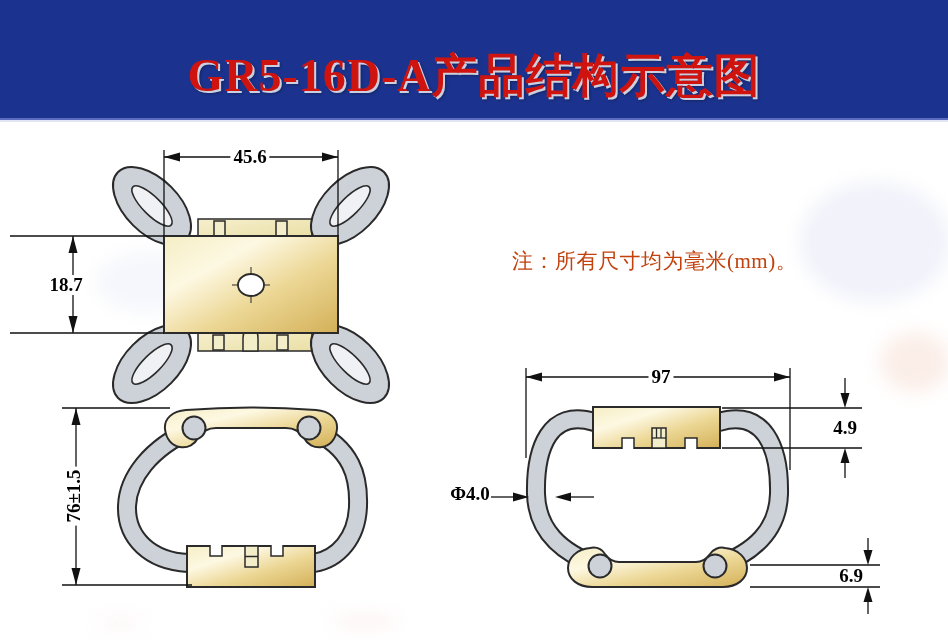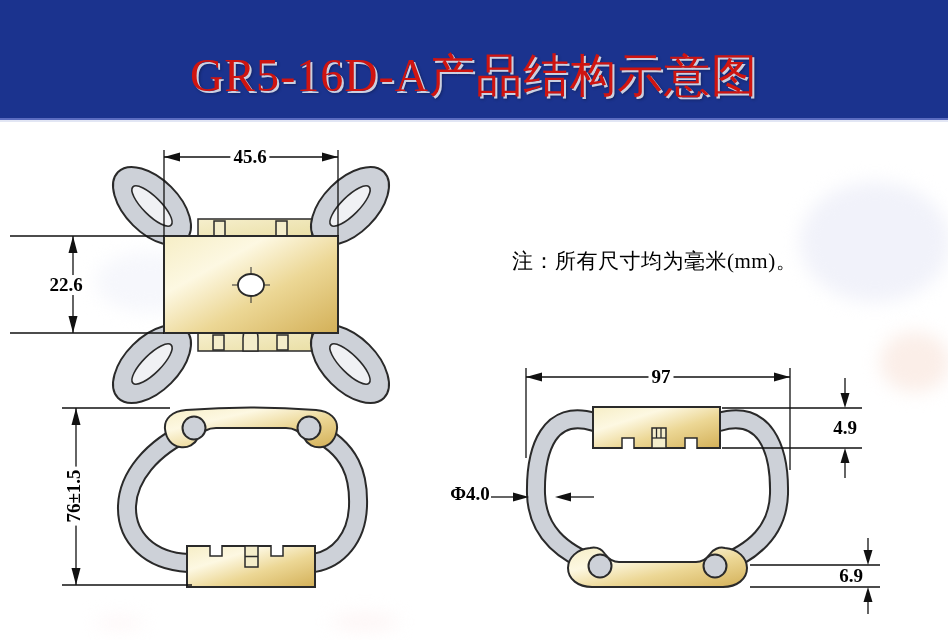--- a/index.html
+++ b/index.html
@@ -10,38 +10,38 @@
   }
   .banner{
     height:118px;width:948px;
     background:var(--banner-bg,#1b338e);
     border-bottom:2px solid #5b6cc0;
     display:flex;align-items:center;justify-content:center;
   }
   .banner-strip{height:2px;width:948px;background:#e2e6f4;}
   .page-title{
     color:var(--title-red,#cf1410);
-    font-size:46px;font-weight:normal;letter-spacing:1px;
+    font-size:46px;font-weight:bold;letter-spacing:1px;
     text-shadow:2px 2px 0 rgba(255,255,255,0.78), 3px 3px 3px rgba(0,0,0,0.30);
     white-space:nowrap;
     margin-top:34px;
   }
   .drawing-area{
     position:absolute;left:0;top:122px;width:948px;height:518px;background:#fff;
   }
   .drawing-area svg{position:absolute;left:0;top:0;}
   .blob{position:absolute;border-radius:50%;filter:blur(9px);pointer-events:none;}
   .blob1{left:800px;top:60px;width:150px;height:120px;background:#f1f2fa;}
   .blob2{left:880px;top:210px;width:70px;height:60px;background:#fbeee8;}
   .blob3{left:95px;top:130px;width:110px;height:60px;background:#f6f7fc;}
   .blob4{left:330px;top:492px;width:70px;height:16px;background:#fdf4f4;}
   .blob5{left:95px;top:495px;width:50px;height:12px;background:#fdf5f6;}
   .note-text{
     position:absolute;left:512px;top:125px;
-    font-size:21px;color:#000000;white-space:nowrap;letter-spacing:0.5px;
+    font-size:21px;color:#c2410c;white-space:nowrap;letter-spacing:0.5px;
   }
   .dim{
     position:absolute;transform:translate(-50%,-50%);
     font-size:19px;font-weight:bold;color:#000;white-space:nowrap;
     background:#fff;padding:0 3px;line-height:1.05;
   }
   .dim.rot{transform:translate(-50%,-50%) rotate(-90deg);}
   .d-top-w{left:250px;top:35px;}
   .d-top-h{left:66px;top:163px;}
   .d-front-h{left:74px;top:374px;}
@@ -219,19 +219,19 @@
         <line x1="868" y1="538" x2="868" y2="551"></line>
         <polygon points="868,565 863.5,550 872.5,550" stroke="none"></polygon>
         <line x1="868" y1="601" x2="868" y2="614"></line>
         <polygon points="868,587 863.5,602 872.5,602" stroke="none"></polygon>
       </g>
     </g>
   </svg>
 
   <div class="note-text">注：所有尺寸均为毫米(mm)。</div>
   <div class="dim d-top-w">45.6</div>
-  <div class="dim d-top-h">22.6</div>
+  <div class="dim d-top-h">18.7</div>
   <div class="dim rot d-front-h">76±1.5</div>
   <div class="dim d-side-w">97</div>
   <div class="dim d-side-bh">4.9</div>
   <div class="dim d-wire">Φ4.0</div>
   <div class="dim d-base">6.9</div>
 </div>
 
 </body></html>

